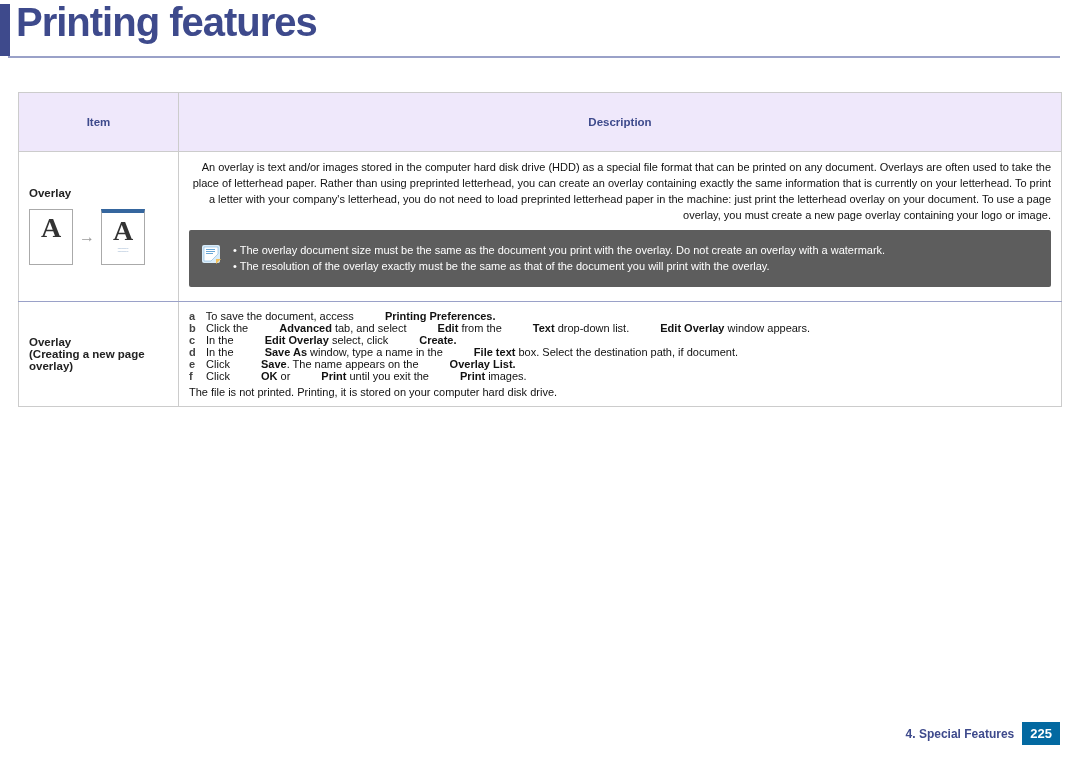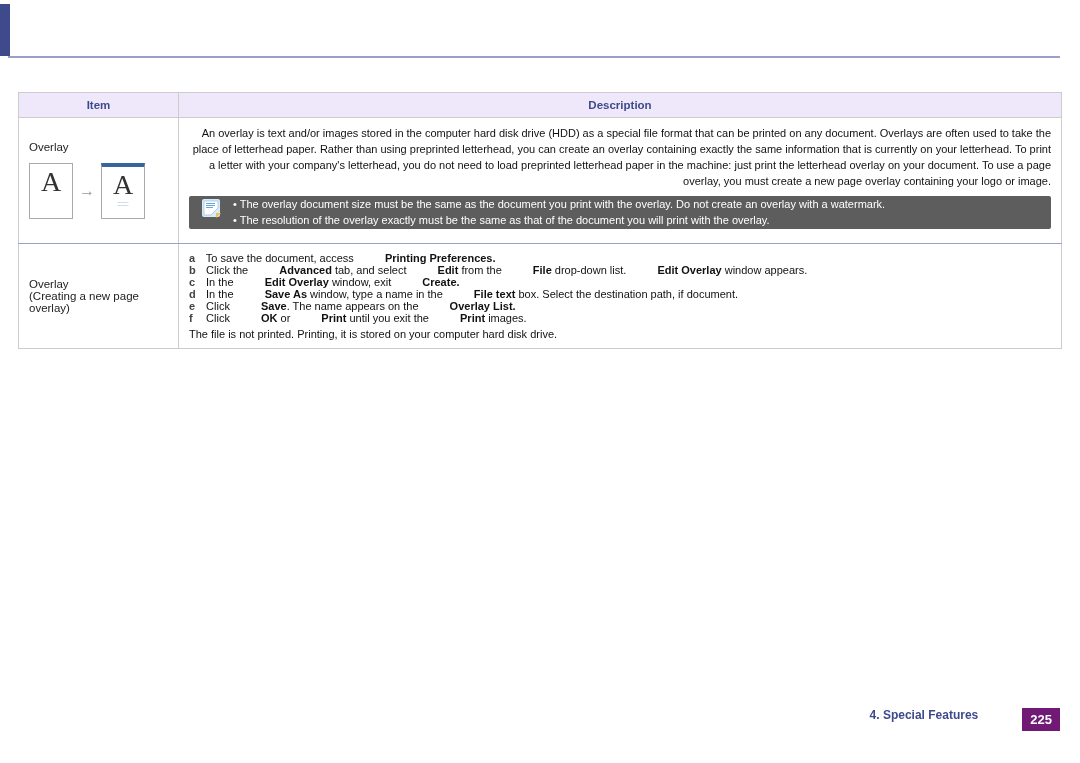--- a/index.html
+++ b/index.html
@@ -42,33 +42,33 @@
   }
   .tbl {
     width: 100%;
     border-collapse: collapse;
     font-size: 11.5px;
   }
   .tbl th {
     background: #efe8fb;
     color: #3e4a8c;
     font-weight: bold;
-    padding: 6px 8px;
+    padding: 23px 8px;
     border: 1px solid #ccc;
     text-align: center;
   }
   .tbl td {
     border: 1px solid #ccc;
     padding: 8px 10px;
     vertical-align: top;
     color: #000;
   }
   .tbl td.col-item {
     width: 160px;
-    font-weight: normal;
+    font-weight: bold;
     color: #222;
     vertical-align: middle;
     text-align: left;
   }
   .bordered-row td {
     border-bottom: 1px solid #9aa1c8;
     border-top: 1px solid #9aa1c8;
   }
   .overlay-graphic {
     display: flex;
@@ -102,21 +102,21 @@
     text-align: center;
     padding: 0 2px 2px 2px;
   }
   .og-arrow {
     color: #999;
     font-size: 16px;
   }
   .note-band {
     background: #5d5d5d;
     color: #fff;
-    padding: 0 10px;
+    padding: 12px 10px;
     display: flex;
     align-items: flex-start;
     gap: 10px;
     margin: 6px 0;
     border-radius: 2px;
   }
   .note-icon {
     width: 24px;
     height: 24px;
     flex-shrink: 0;
@@ -128,37 +128,37 @@
   }
   .step-label {
     font-weight: bold;
     display: inline-block;
     width: 14px;
     color: #444;
   }
   .bold { font-weight: bold; padding-left: 28px; }
   .footer {
     position: absolute;
-    bottom: 32px;
+    bottom: 18px;
     right: 20px;
     display: flex;
+    align-items: center;
     gap: 8px;
     font-size: 12px;
   }
   .footer-sec {
     color: #3e4a8c;
     font-weight: bold;
   }
   .footer-page {
-    background: #701a75;
+    background: #0369a1;
     color: #fff;
     padding: 4px 8px;
     font-weight: bold;
     font-size: 13px;
-    margin-left: 36px;
   }
   .desc-body {
     color: #000;
     line-height: 1.45;
     text-align: right;
   }
   .steps-list {
     list-style: none;
     padding: 0;
     margin: 0;
@@ -166,20 +166,21 @@
   .garbled {
     color: #111;
     font-size: 11px;
   }
 </style>
 </head>
 <body>
 
 <div class="title-row">
   <div class="title-bar"></div>
+  <div class="page-title">Printing features</div>
 </div>
 <div class="title-underline"></div>
 
 <div class="content">
   <table class="tbl">
     <thead>
       <tr>
         <th>Item</th>
         <th>Description</th>
       </tr>
@@ -222,22 +223,22 @@
       </tr>
 
       <tr>
         <td class="col-item">
           <div>Overlay</div>
           <div>(Creating a new page overlay)</div>
         </td>
         <td>
           <ol class="steps-list garbled">
             <li><span class="step-label">a</span> <span>To save the document, access </span><span class="bold">Printing Preferences.</span></li>
-            <li><span class="step-label">b</span> <span>Click the </span><span class="bold">Advanced</span><span> tab, and select </span><span class="bold">Edit</span><span> from the </span><span class="bold">File</span><span> drop-down list. </span><span class="bold">Edit Overlay</span><span> window appears.</span></li>
-            <li><span class="step-label">c</span> <span>In the </span><span class="bold">Edit Overlay</span><span> window, exit </span><span class="bold">Create.</span></li>
+            <li><span class="step-label">b</span> <span>Click the </span><span class="bold">Advanced</span><span> tab, and select </span><span class="bold">Edit</span><span> from the </span><span class="bold">Text</span><span> drop-down list. </span><span class="bold">Edit Overlay</span><span> window appears.</span></li>
+            <li><span class="step-label">c</span> <span>In the </span><span class="bold">Edit Overlay</span><span> select, click </span><span class="bold">Create.</span></li>
             <li><span class="step-label">d</span> <span>In the </span><span class="bold">Save As</span><span> window, type a name in the </span><span class="bold">File text</span><span> box. Select the destination path, if document.</span></li>
             <li><span class="step-label">e</span> <span>Click </span><span class="bold">Save</span><span>. The name appears on the </span><span class="bold">Overlay List.</span></li>
             <li><span class="step-label">f</span> <span>Click </span><span class="bold">OK</span><span> or </span><span class="bold">Print</span><span> until you exit the </span><span class="bold">Print</span><span> images.</span></li>
           </ol>
           <div class="garbled" style="margin-top:4px;">The file is not printed. Printing, it is stored on your computer hard disk drive.</div>
         </td>
       </tr>
     </tbody>
   </table>
 </div>

